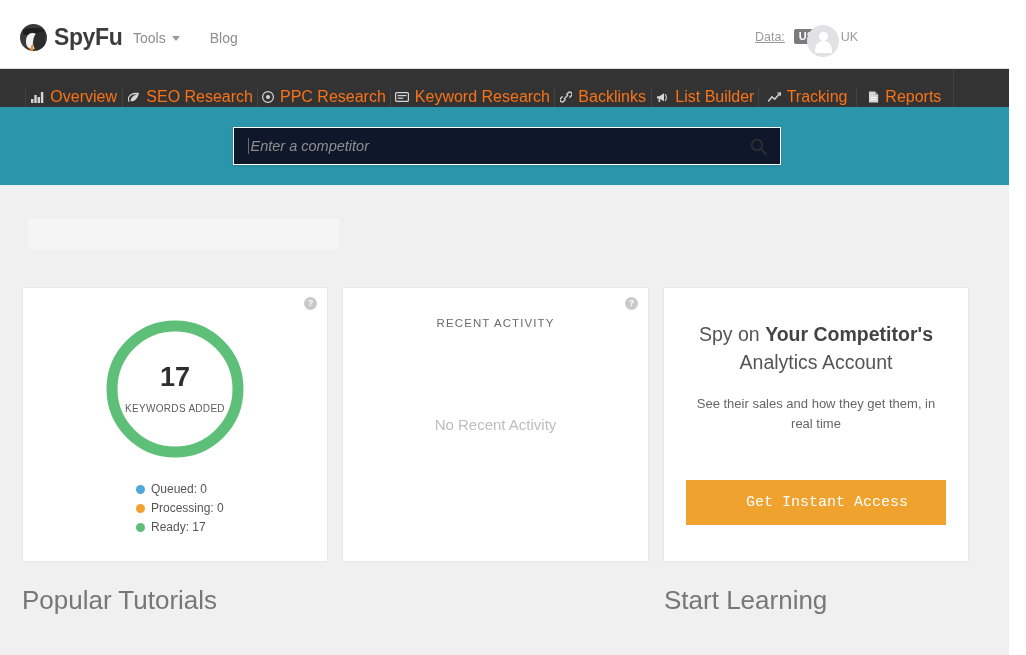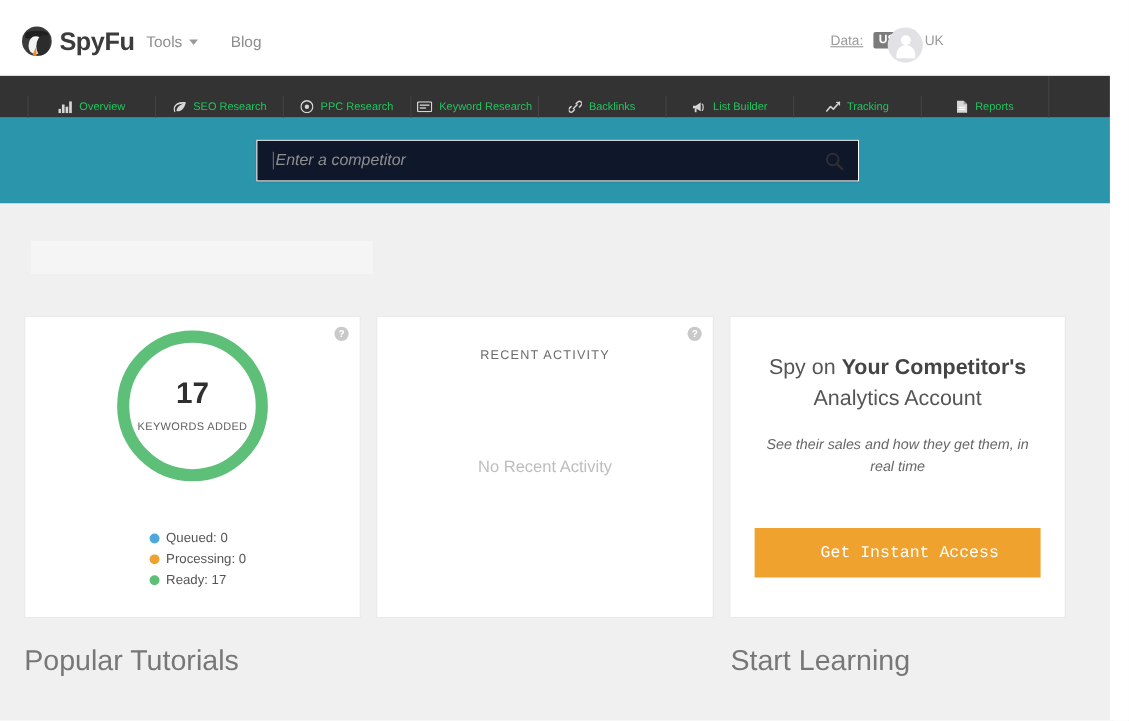--- a/index.html
+++ b/index.html
@@ -169,22 +169,22 @@
   .mainnav-spacer {
     width: 25px;
     flex: none;
   }
   .mainnav-item {
     flex: 1 1 0;
     display: flex;
     align-items: center;
     justify-content: center;
     gap: 6px;
-    color: #22c55e;
-    font-size: 10px;
+    color: #f97316;
+    font-size: 16px;
     border-left: 1px solid #434343;
     cursor: pointer;
     white-space: nowrap;
     padding: 0 4px;
     margin-top: 18px;
   }
   .mainnav-item:first-of-type { border-left: none; }
   .mainnav-end {
     width: 60px;
     flex: none;
@@ -285,21 +285,21 @@
     font-size: 9px;
     font-weight: bold;
     line-height: 13px;
     text-align: center;
     cursor: pointer;
   }
 
   
   .donut-wrap {
     position: absolute;
-    left: 50%; top: 8px;
+    left: 50%; top: 28px;
     transform: translateX(-50%);
     width: 146px; height: 146px;
   }
   .donut-wrap svg { display: block; }
   .donut-center {
     position: absolute;
     left: 0; top: 0;
     width: 146px; height: 146px;
     display: flex;
     flex-direction: column;
@@ -362,21 +362,20 @@
     line-height: 28px;
   }
   .promo-head b { font-weight: bold; color: #444444; }
   .promo-sub {
     position: absolute;
     left: 24px; right: 24px; top: 106px;
     text-align: center;
     font-size: 13px;
     color: #666666;
     line-height: 20px;
-    font-style: italic;
   }
   .promo-btn {
     position: absolute;
     left: 22px; right: 22px; top: 192px;
     height: 45px;
     background: #f0a22e;
     color: #ffffff;
     font-size: 15px;
     display: flex;
     align-items: center;

